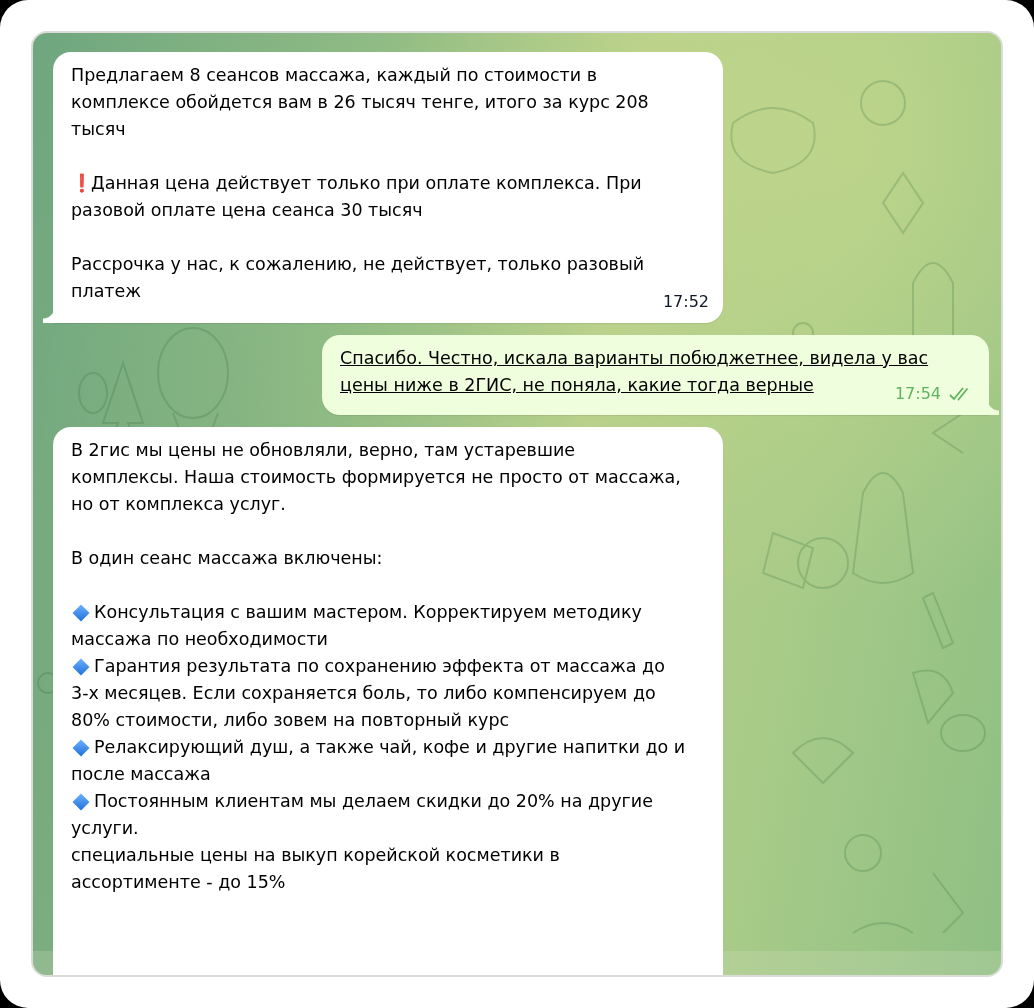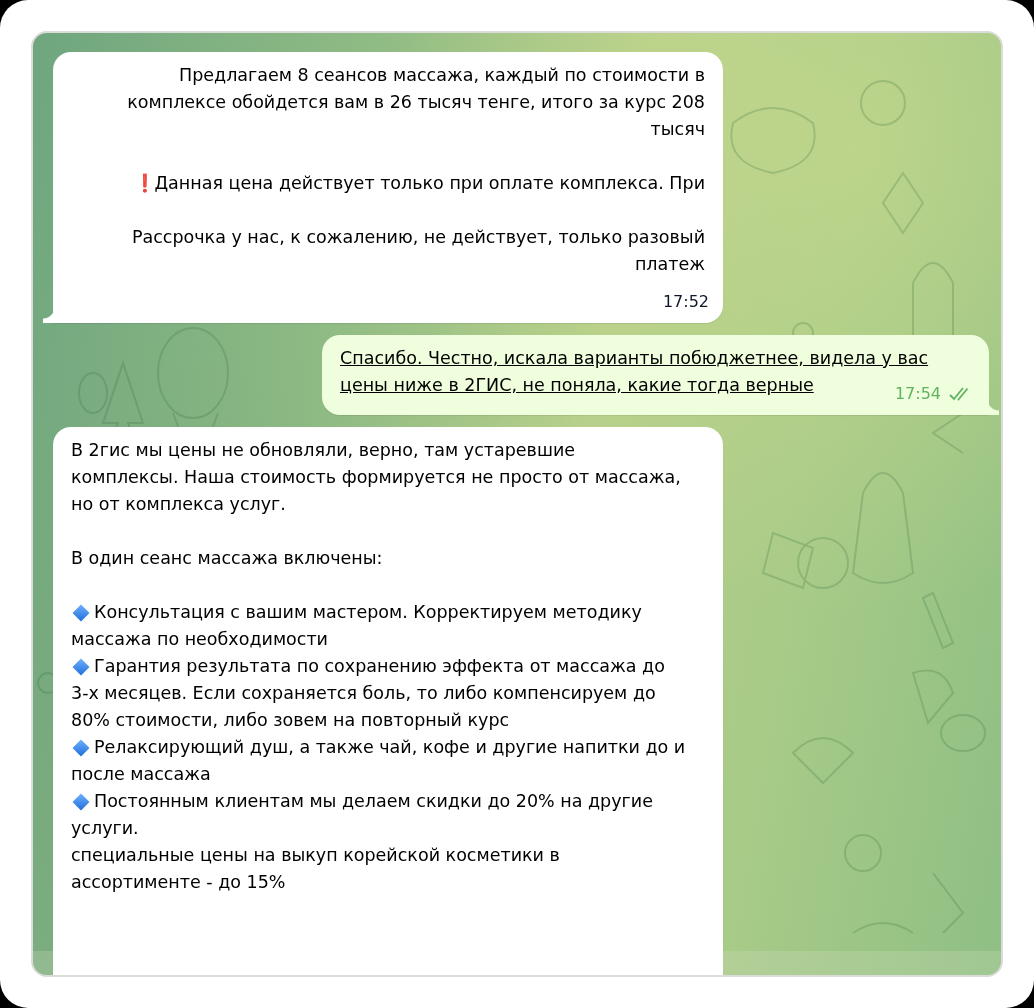--- a/index.html
+++ b/index.html
@@ -85,26 +85,27 @@
         <path d="M900 840 l30 40 l-20 20"></path>
         <path d="M880 250 q20 -40 40 0 l0 60 l-40 0z"></path>
         <circle cx="770" cy="300" r="10"></circle>
         <path d="M930 380 l-30 20 l30 20"></path>
         <path d="M20 500 q20 -20 40 0 t40 0"></path>
         <circle cx="15" cy="650" r="10"></circle>
       </g>
     </svg>
     <div class="bottom-strip"></div>
 
-    <div class="bubble in" style="left: 20px; top: 19px; width: 670px; height: 271px; text-align: right;">
+    <div class="bubble in" style="left: 20px; top: 19px; width: 670px; height: 271px;">
       <span class="line">Предлагаем 8 сеансов массажа, каждый по стоимости в</span>
       <span class="line">комплексе обойдется вам в 26 тысяч тенге, итого за курс 208</span>
       <span class="line">тысяч</span>
       <span class="line"></span>
       <span class="line"><span class="emoji-excl">❗</span><span>Данная цена действует только при оплате комплекса. При</span></span>
+      <span class="line">разовой оплате цена сеанса 30 тысяч</span>
       <span class="line"></span>
       <span class="line">Рассрочка у нас, к сожалению, не действует, только разовый</span>
       <span class="line">платеж</span>
       <div class="meta">
         <span>17:52</span>
       </div>
     </div>
 
     <div class="bubble out" style="left: 289px; top: 302px; width: 667px; height: 80px;">
       <span class="line">Спасибо. Честно, искала варианты побюджетнее, видела у вас</span>

